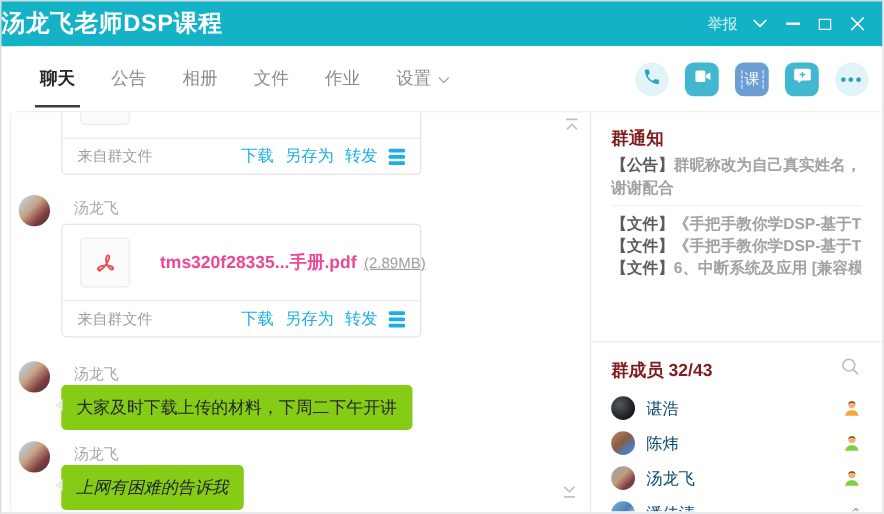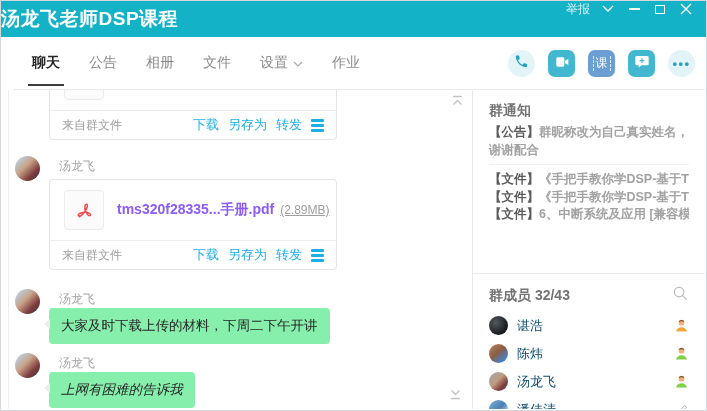--- a/index.html
+++ b/index.html
@@ -3,21 +3,21 @@
 <meta charset="utf-8">
 <style>
   * { margin:0; padding:0; box-sizing:border-box; }
   html,body { width:707px; height:411px; overflow:hidden; }
   body { font-family:"Liberation Sans","DejaVu Sans",sans-serif; background:#fff; }
   .window { position:relative; width:707px; height:411px; border:1px solid #d5d9db; background:#fff; overflow:hidden; }
 
   
   .titlebar { position:absolute; left:0; top:0; width:100%; height:36px; background:#13b2c6; display:flex; align-items:center; }
   .titlebar-title { position:absolute; left:0; right:160px; text-align:left; color:#fff; font-size:19px; font-weight:bold; letter-spacing:.5px; }
-  .titlebar-right { position:absolute; right:12px; top:0; height:36px; display:flex; align-items:flex-start; gap:10px; }
+  .titlebar-right { position:absolute; right:12px; top:0; height:36px; display:flex; align-items:center; gap:10px; }
   .report-btn { color:rgba(255,255,255,.85); font-size:12px; cursor:default; }
   .tb-icon { display:flex; align-items:center; justify-content:center; width:16px; height:16px; }
   .minus-glyph { display:block; width:11px; height:2px; background:#fff; }
   .max-glyph { display:block; width:10px; height:9px; border:1.4px solid #fff; }
 
   
   .header { position:absolute; left:1px; right:1px; top:36px; height:53px; background:#fff; border-bottom:1px solid #e9e9e9;margin-left:12px; }
   .tabs { position:absolute; left:18px; top:0; height:100%; display:flex; gap:29px; }
   .tab { position:relative; height:100%; display:flex; align-items:center; font-size:14px; color:#8b8b8b; cursor:pointer; }
   .tab.active { color:#262626; font-weight:bold; }
@@ -38,35 +38,35 @@
   .scroll-bottom { position:absolute; left:447px; top:296px; cursor:pointer; }
 
   .msg { position:absolute; left:13px; }
   .avatar { position:absolute; left:0; top:2px; width:25px; height:25px; border-radius:50%;
     background:linear-gradient(135deg,#8d9aa6 0%,#bcc6cd 18%,#c8a287 42%,#7d3b3c 72%,#35393f 100%); }
   .sender { position:absolute; left:44px; top:4px; font-size:12px; color:#a6a6a6; white-space:nowrap; }
 
   .file-card { position:absolute; width:288px; background:#fff; border:1px solid #e4e4e4; border-radius:4px; }
   .fc-body { display:flex; align-items:center; padding:10px 14px; height:60px; cursor:pointer; }
   .pdf-box { width:40px; height:40px; border:1px solid #ececec; border-radius:4px; background:#fbfbfb; display:flex; align-items:center; justify-content:center; flex:none; }
-  .fc-name { margin-left:13px; font-size:14px; font-weight:bold; color:#8b5cf6; white-space:nowrap; }
+  .fc-name { margin-left:24px; font-size:14px; font-weight:bold; color:#ec4899; white-space:nowrap; }
   .fc-size { margin-left:6px; font-size:12px; color:#9e9e9e; white-space:nowrap;text-decoration:underline; }
   .fc-footer { display:flex; align-items:center; justify-content:space-between; height:29px; border-top:1px solid #ececec; padding:0 12px; }
   .fc-source { font-size:12px; color:#9e9e9e; }
   .fc-links { display:flex; align-items:center; gap:9px; }
   .fc-link { font-size:13px; color:#1aafe8; cursor:pointer; }
   .ham { display:flex; flex-direction:column; gap:2.5px; cursor:pointer; padding-top:1px; }
   .ham i { display:block; width:13px; height:2.5px; background:#1aafe8; border-radius:1px; }
 
-  .bubble { position:absolute; left:34px; background:#86efac; border-radius:4px; padding:9px 12px; font-size:13.5px; color:#262626; white-space:nowrap; }
+  .bubble { position:absolute; left:34px; background:#84cc16; border-radius:4px; padding:9px 12px; font-size:13.5px; color:#262626; white-space:nowrap; }
   .bubble::before { content:""; position:absolute; left:-5px; top:11px; border-top:5px solid transparent; border-bottom:5px solid transparent; border-right:6px solid #ebebeb; }
 
   
   .rpanel { position:absolute; left:471px; right:1px; top:89px; bottom:1px; border-left:1px solid #e9e9e9; padding:10px 16px 0 16px; overflow:hidden; background:#fff; }
-  .sec-title { font-size:14px; font-weight:bold; color:#737373; line-height:20px; }
+  .sec-title { font-size:14px; font-weight:bold; color:#7f1d1d; line-height:20px; }
   .notices { margin-top:4px; }
   .notice-item { font-size:12.5px; line-height:17.5px; color:#a2a2a2; cursor:pointer;font-weight:bold; }
   .notice-item.single { white-space:nowrap; overflow:hidden; }
   .notice-label { color:#5c5c5c; }
   .notice-divider { height:1px; background:#f1f1f1; margin:5px 0 6px 0; }
   .section-divider { height:1px; background:#ececec; margin:49px -16px 0 -16px; }
   .members-head { margin-top:11px; display:flex; align-items:center; justify-content:space-between; }
   .member-list { margin-top:6px; }
   .member-row { display:flex; align-items:center; height:28px; cursor:pointer; }
   .m-av { width:19px; height:19px; border-radius:50%; margin-right:9px; flex:none; }
@@ -113,30 +113,30 @@
       <div class="tab">
           <span>公告</span>
         </div>
       <div class="tab">
           <span>相册</span>
         </div>
       <div class="tab">
           <span>文件</span>
         </div>
       <div class="tab">
+          <span>作业</span>
+        </div>
+      <div class="tab">
         <span>设置</span>
         <span class="chev">
           <svg width="10" height="7" viewBox="0 0 10 7">
               <path d="M1 1l4 4 4-4" stroke="#aaa" stroke-width="1.2" fill="none"></path>
             </svg>
         </span>
       </div>
-      <div class="tab">
-          <span>作业</span>
-        </div>
     </div>
     <div class="actions">
       <div class="hicon circle">
         <span>
           <svg width="15" height="15" viewBox="0 0 24 24">
               <path d="M6.62 10.79a15.05 15.05 0 006.59 6.59l2.2-2.2a1 1 0 011.01-.25c1.12.37 2.33.57 3.58.57a1 1 0 011 1V20a1 1 0 01-1 1C10.85 21 3 13.15 3 3.5a1 1 0 011-1h3.5a1 1 0 011 1c0 1.25.2 2.46.57 3.58a1 1 0 01-.25 1.01l-2.2 2.2z" fill="#2aa3bd"></path>
             </svg>
         </span>
       </div>
       <div class="hicon square">

